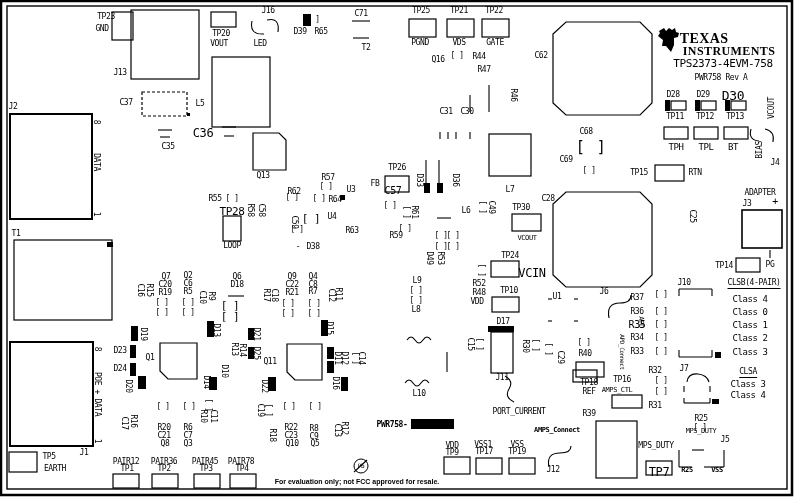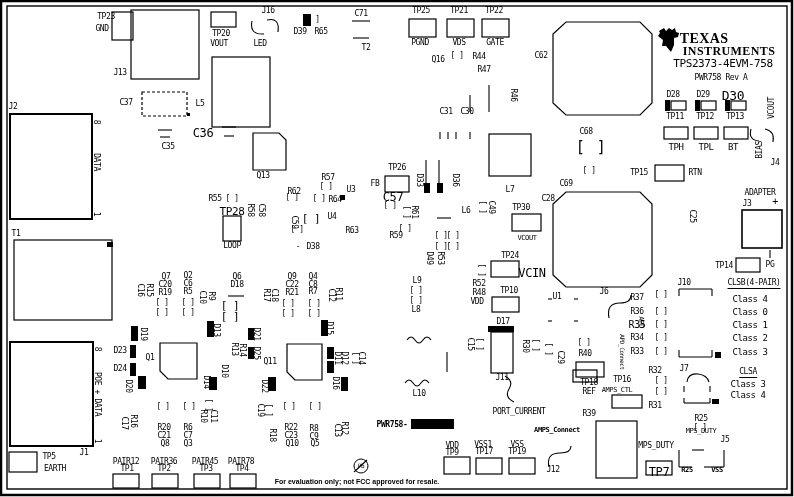--- a/index.html
+++ b/index.html
@@ -191,21 +191,21 @@
       <div class="l" style="left: 706px; top: 147px; font-size: 9px; transform: translate(-50%, -50%);">TPL</div>
       <div class="l" style="left: 733px; top: 147px; font-size: 9px; transform: translate(-50%, -50%);">BT</div>
       <div class="l" style="left: 772px; top: 108px; font-size: 8px; transform: translate(-50%, -50%) rotate(-90deg);">VCOUT</div>
       <div class="l" style="left: 760px; top: 150px; font-size: 8px; transform: translate(-50%, -50%) rotate(-90deg);">BIAS</div>
       <div class="l" style="left: 775px; top: 163px; font-size: 8px; transform: translate(-50%, -50%);">J4</div>
       <div class="l" style="left: 639px; top: 173px; font-size: 8px; transform: translate(-50%, -50%);">TP15</div>
       <div class="l" style="left: 695px; top: 173px; font-size: 8px; transform: translate(-50%, -50%);">RTN</div>
       <div class="l" style="left: 586px; top: 132px; font-size: 8px; transform: translate(-50%, -50%);">C68</div>
       <div class="l" style="left: 580px; top: 147px; font-size: 15px; transform: translate(-50%, -50%);">[</div>
       <div class="l" style="left: 601px; top: 147px; font-size: 15px; transform: translate(-50%, -50%);">]</div>
-      <div class="l" style="left: 566px; top: 184px; font-size: 8px; transform: translate(-50%, -50%);">C69</div>
+      <div class="l" style="left: 566px; top: 160px; font-size: 8px; transform: translate(-50%, -50%);">C69</div>
       <div class="l" style="left: 589px; top: 171px; font-size: 8px; transform: translate(-50%, -50%);">[ ]</div>
       <div class="l" style="left: 548px; top: 199px; font-size: 8px; transform: translate(-50%, -50%);">C28</div>
       <div class="l" style="left: 692px; top: 216px; font-size: 8px; transform: translate(-50%, -50%) rotate(90deg);">C25</div>
       <div class="l" style="left: 760px; top: 193px; font-size: 8px; transform: translate(-50%, -50%);">ADAPTER</div>
       <div class="l" style="left: 747px; top: 204px; font-size: 8px; transform: translate(-50%, -50%);">J3</div>
       <div class="l" style="left: 775px; top: 202px; font-size: 10px; transform: translate(-50%, -50%);">+</div>
       <div class="l" style="left: 724px; top: 266px; font-size: 8px; transform: translate(-50%, -50%);">TP14</div>
       <div class="l" style="left: 770px; top: 265px; font-size: 8px; transform: translate(-50%, -50%);">PG</div>
       <div class="l und" style="left: 754px; top: 284px; font-size: 8px; transform: translate(-50%, -50%);">CLSB(4-PAIR)</div>
       <div class="l" style="left: 750px; top: 299px; font-size: 9px; transform: translate(-50%, -50%);">Class 4</div>
@@ -251,21 +251,21 @@
       <div class="l" style="left: 375px; top: 184px; font-size: 8px; transform: translate(-50%, -50%);">FB</div>
       <div class="l" style="left: 397px; top: 168px; font-size: 8px; transform: translate(-50%, -50%);">TP26</div>
       <div class="l" style="left: 335px; top: 200px; font-size: 8px; transform: translate(-50%, -50%);">R64</div>
       <div class="l" style="left: 332px; top: 217px; font-size: 8px; transform: translate(-50%, -50%);">U4</div>
       <div class="l" style="left: 311px; top: 231px; font-size: 8px; transform: translate(-50%, -50%); margin-left: 41px;">R63</div>
       <div class="l" style="left: 298px; top: 247px; font-size: 8px; transform: translate(-50%, -50%);">-</div>
       <div class="l" style="left: 313px; top: 247px; font-size: 8px; transform: translate(-50%, -50%);">D38</div>
       <div class="l" style="left: 250px; top: 210px; font-size: 8px; transform: translate(-50%, -50%) rotate(90deg);">R58</div>
       <div class="l" style="left: 261px; top: 210px; font-size: 8px; transform: translate(-50%, -50%) rotate(90deg);">C58</div>
       <div class="l" style="left: 294px; top: 222px; font-size: 8px; transform: translate(-50%, -50%) rotate(90deg);">C59</div>
-      <div class="l" style="left: 393px; top: 197px; font-size: 12px; transform: translate(-50%, -50%);">C57</div>
+      <div class="l" style="left: 393px; top: 191px; font-size: 10px; transform: translate(-50%, -50%);">C57</div>
       <div class="l" style="left: 414px; top: 212px; font-size: 8px; transform: translate(-50%, -50%) rotate(90deg);">R61</div>
       <div class="l" style="left: 396px; top: 236px; font-size: 8px; transform: translate(-50%, -50%);">R59</div>
       <div class="l" style="left: 419px; top: 180px; font-size: 8px; transform: translate(-50%, -50%) rotate(90deg);">D33</div>
       <div class="l" style="left: 455px; top: 180px; font-size: 8px; transform: translate(-50%, -50%) rotate(90deg);">D36</div>
       <div class="l" style="left: 510px; top: 190px; font-size: 8px; transform: translate(-50%, -50%);">L7</div>
       <div class="l" style="left: 466px; top: 211px; font-size: 8px; transform: translate(-50%, -50%);">L6</div>
       <div class="l" style="left: 491px; top: 207px; font-size: 8px; transform: translate(-50%, -50%) rotate(90deg);">C49</div>
       <div class="l" style="left: 521px; top: 208px; font-size: 8px; transform: translate(-50%, -50%);">TP30</div>
       <div class="l" style="left: 527px; top: 238px; font-size: 7px; transform: translate(-50%, -50%);">VCOUT</div>
       <div class="l" style="left: 510px; top: 256px; font-size: 8px; transform: translate(-50%, -50%);">TP24</div>

